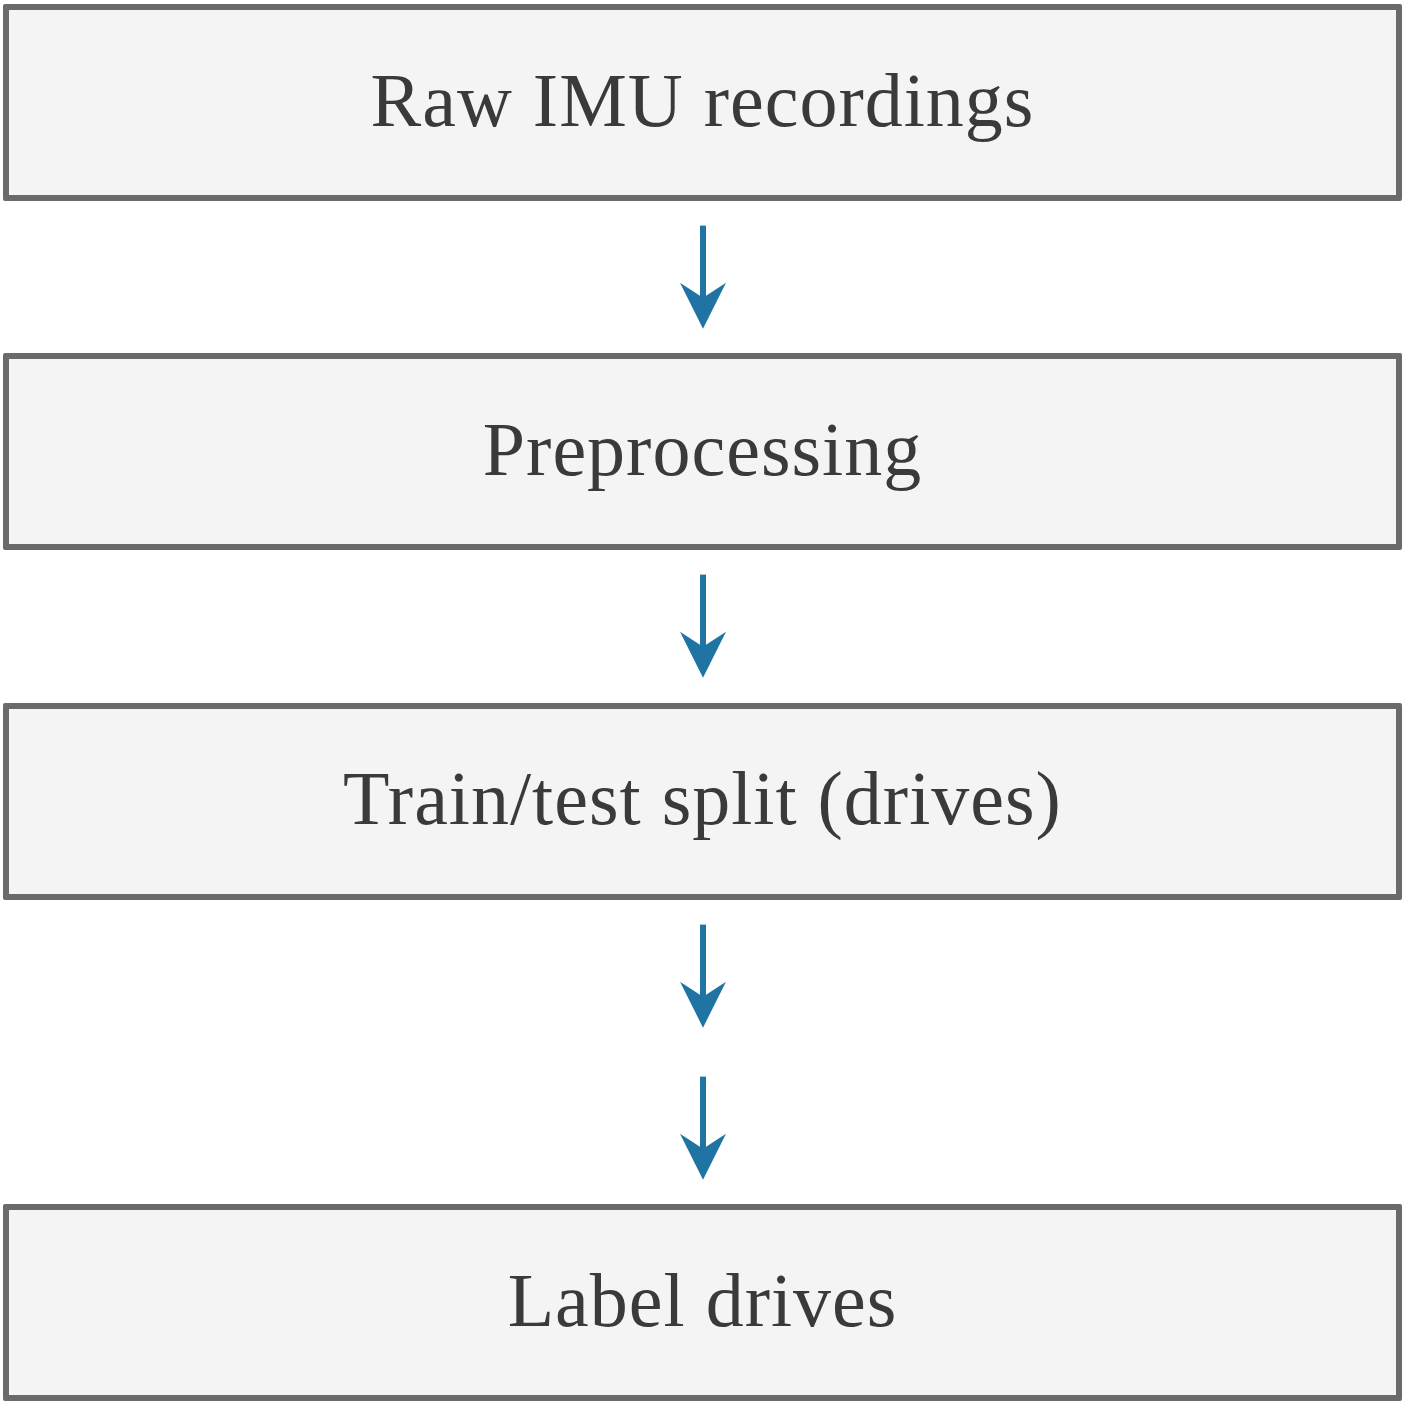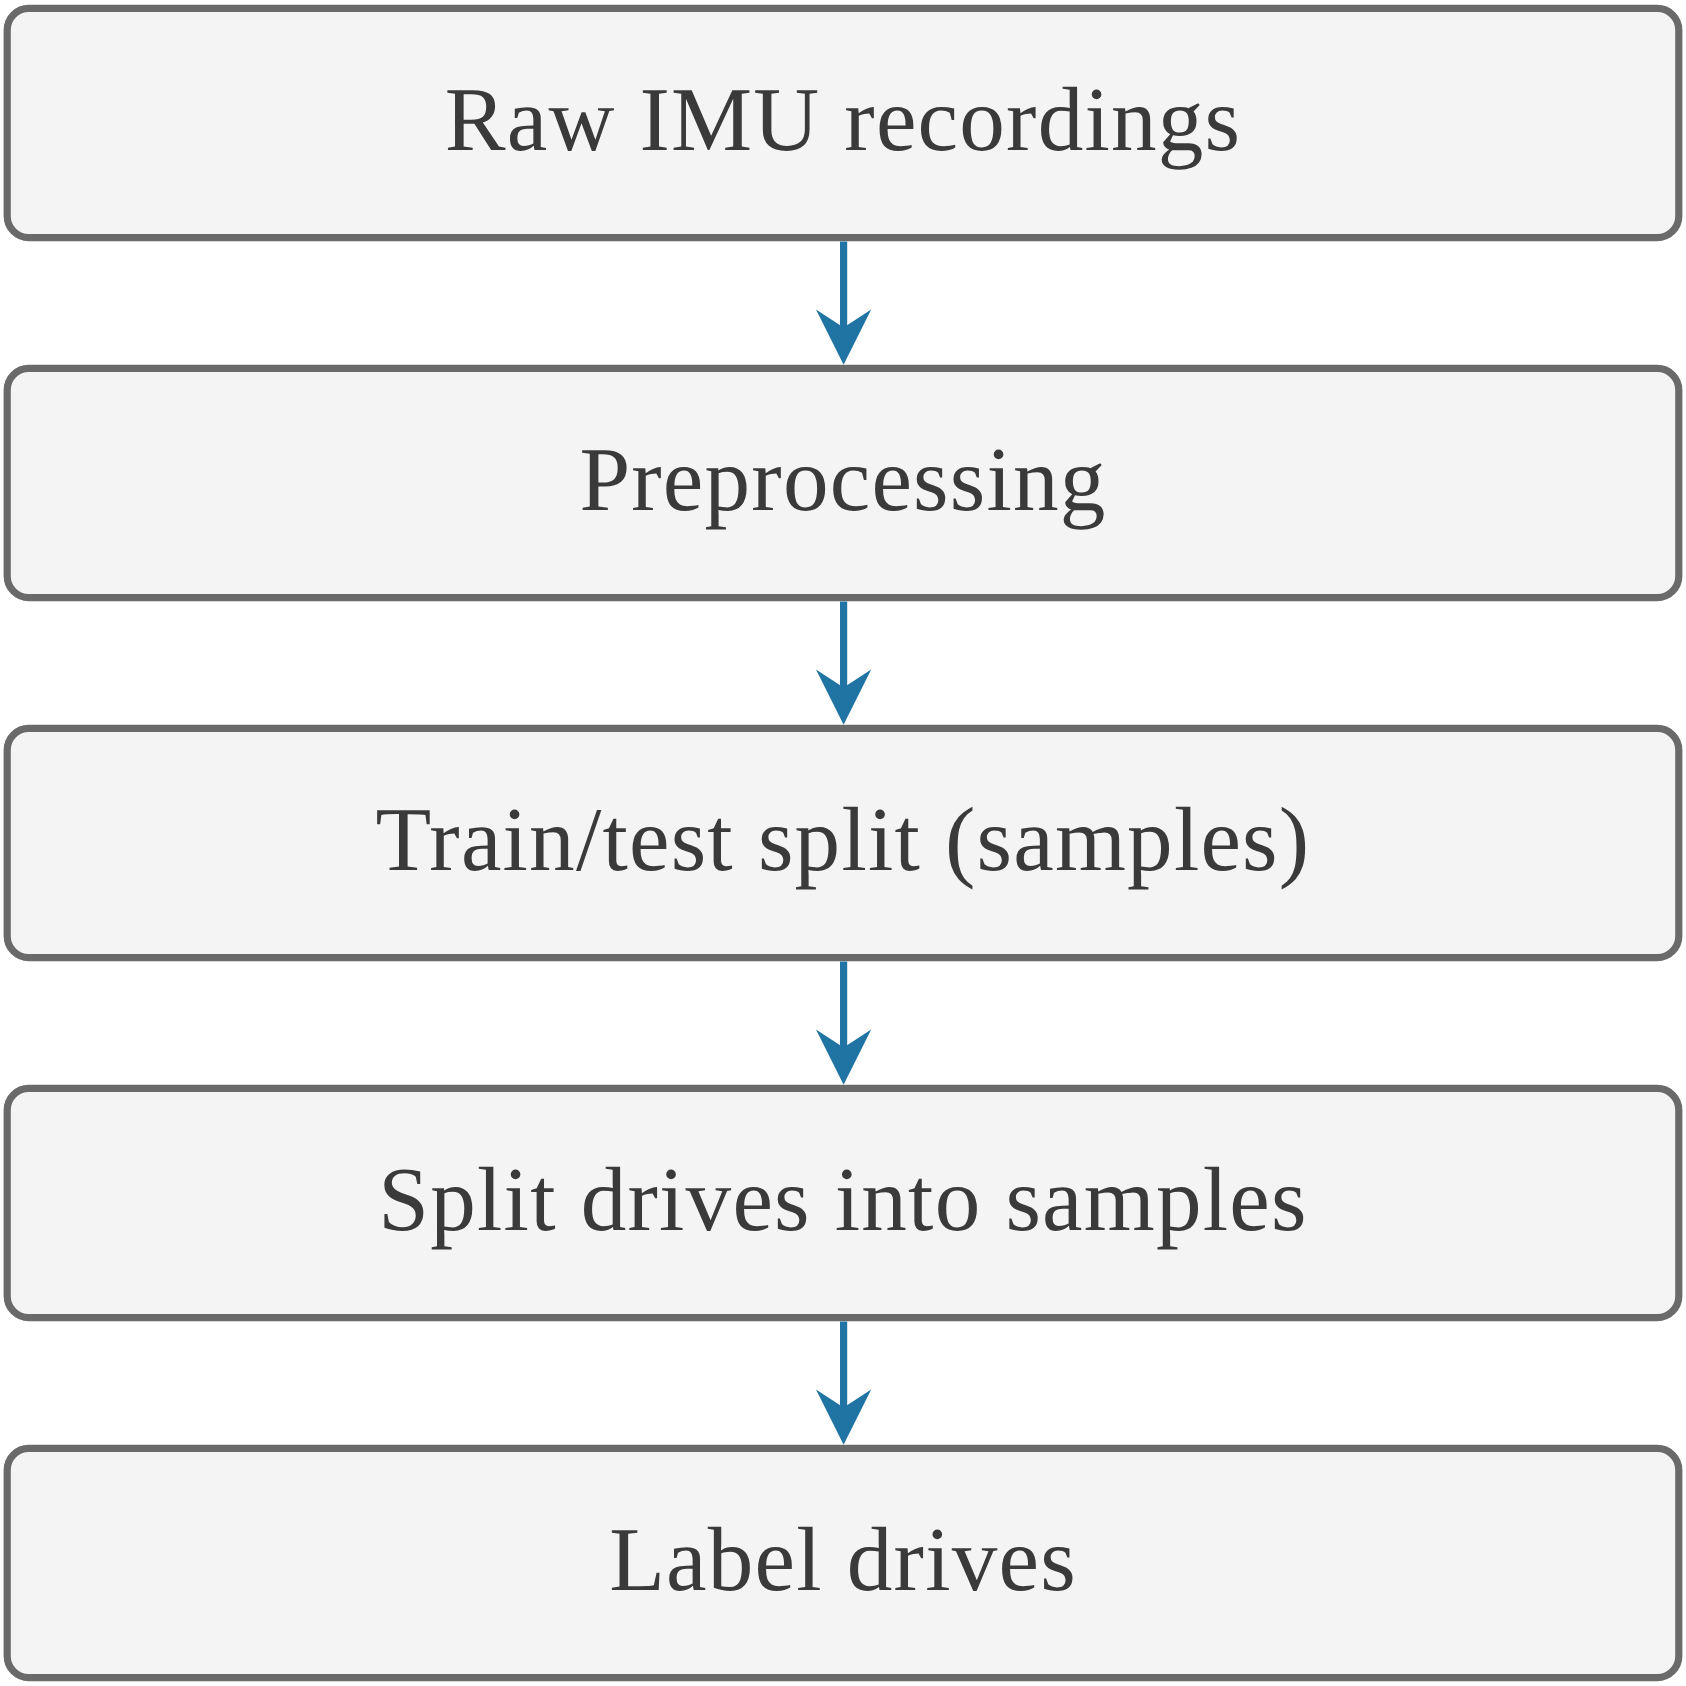--- a/index.html
+++ b/index.html
@@ -16,21 +16,21 @@
     display: flex;
     flex-direction: column;
     background: #ffffff;
     font-family: "Liberation Serif", "DejaVu Serif", serif;
   }
   .node {
     flex: 0 0 197px;
     height: 197px;
     box-sizing: border-box;
     border: 6px solid #6a6a6a;
-    border-radius: 21px;
+    border-radius: 2px;
     background: #f4f4f4;
     display: flex;
     align-items: center;
     justify-content: center;
   }
   .node-label {
     font-size: 76px;
     color: #3a3a3a;
     letter-spacing: 1px;
     white-space: nowrap;
@@ -70,33 +70,30 @@
   </div>
 
   <div class="arrow">
     <svg width="48" height="103" viewBox="0 0 48 103" preserveAspectRatio="xMidYMid meet" aria-hidden="true">
       <rect x="21" y="0" width="6" height="76" fill="#1f74a3"></rect>
       <polygon points="24,103 1,57 24,72 47,57" fill="#1f74a3"></polygon>
     </svg>
   </div>
 
   <div class="node">
-    <span class="node-label">Train/test split (samples)</span>
+    <span class="node-label">Train/test split (drives)</span>
   </div>
 
   <div class="arrow">
     <svg width="48" height="103" viewBox="0 0 48 103" preserveAspectRatio="xMidYMid meet" aria-hidden="true">
       <rect x="21" y="0" width="6" height="76" fill="#1f74a3"></rect>
       <polygon points="24,103 1,57 24,72 47,57" fill="#1f74a3"></polygon>
     </svg>
   </div>
 
-  <div class="node">
-    <span class="node-label">Split drives into samples</span>
-  </div>
 
   <div class="arrow">
     <svg width="48" height="103" viewBox="0 0 48 103" preserveAspectRatio="xMidYMid meet" aria-hidden="true">
       <rect x="21" y="0" width="6" height="76" fill="#1f74a3"></rect>
       <polygon points="24,103 1,57 24,72 47,57" fill="#1f74a3"></polygon>
     </svg>
   </div>
 
   <div class="node">
     <span class="node-label">Label drives</span>

